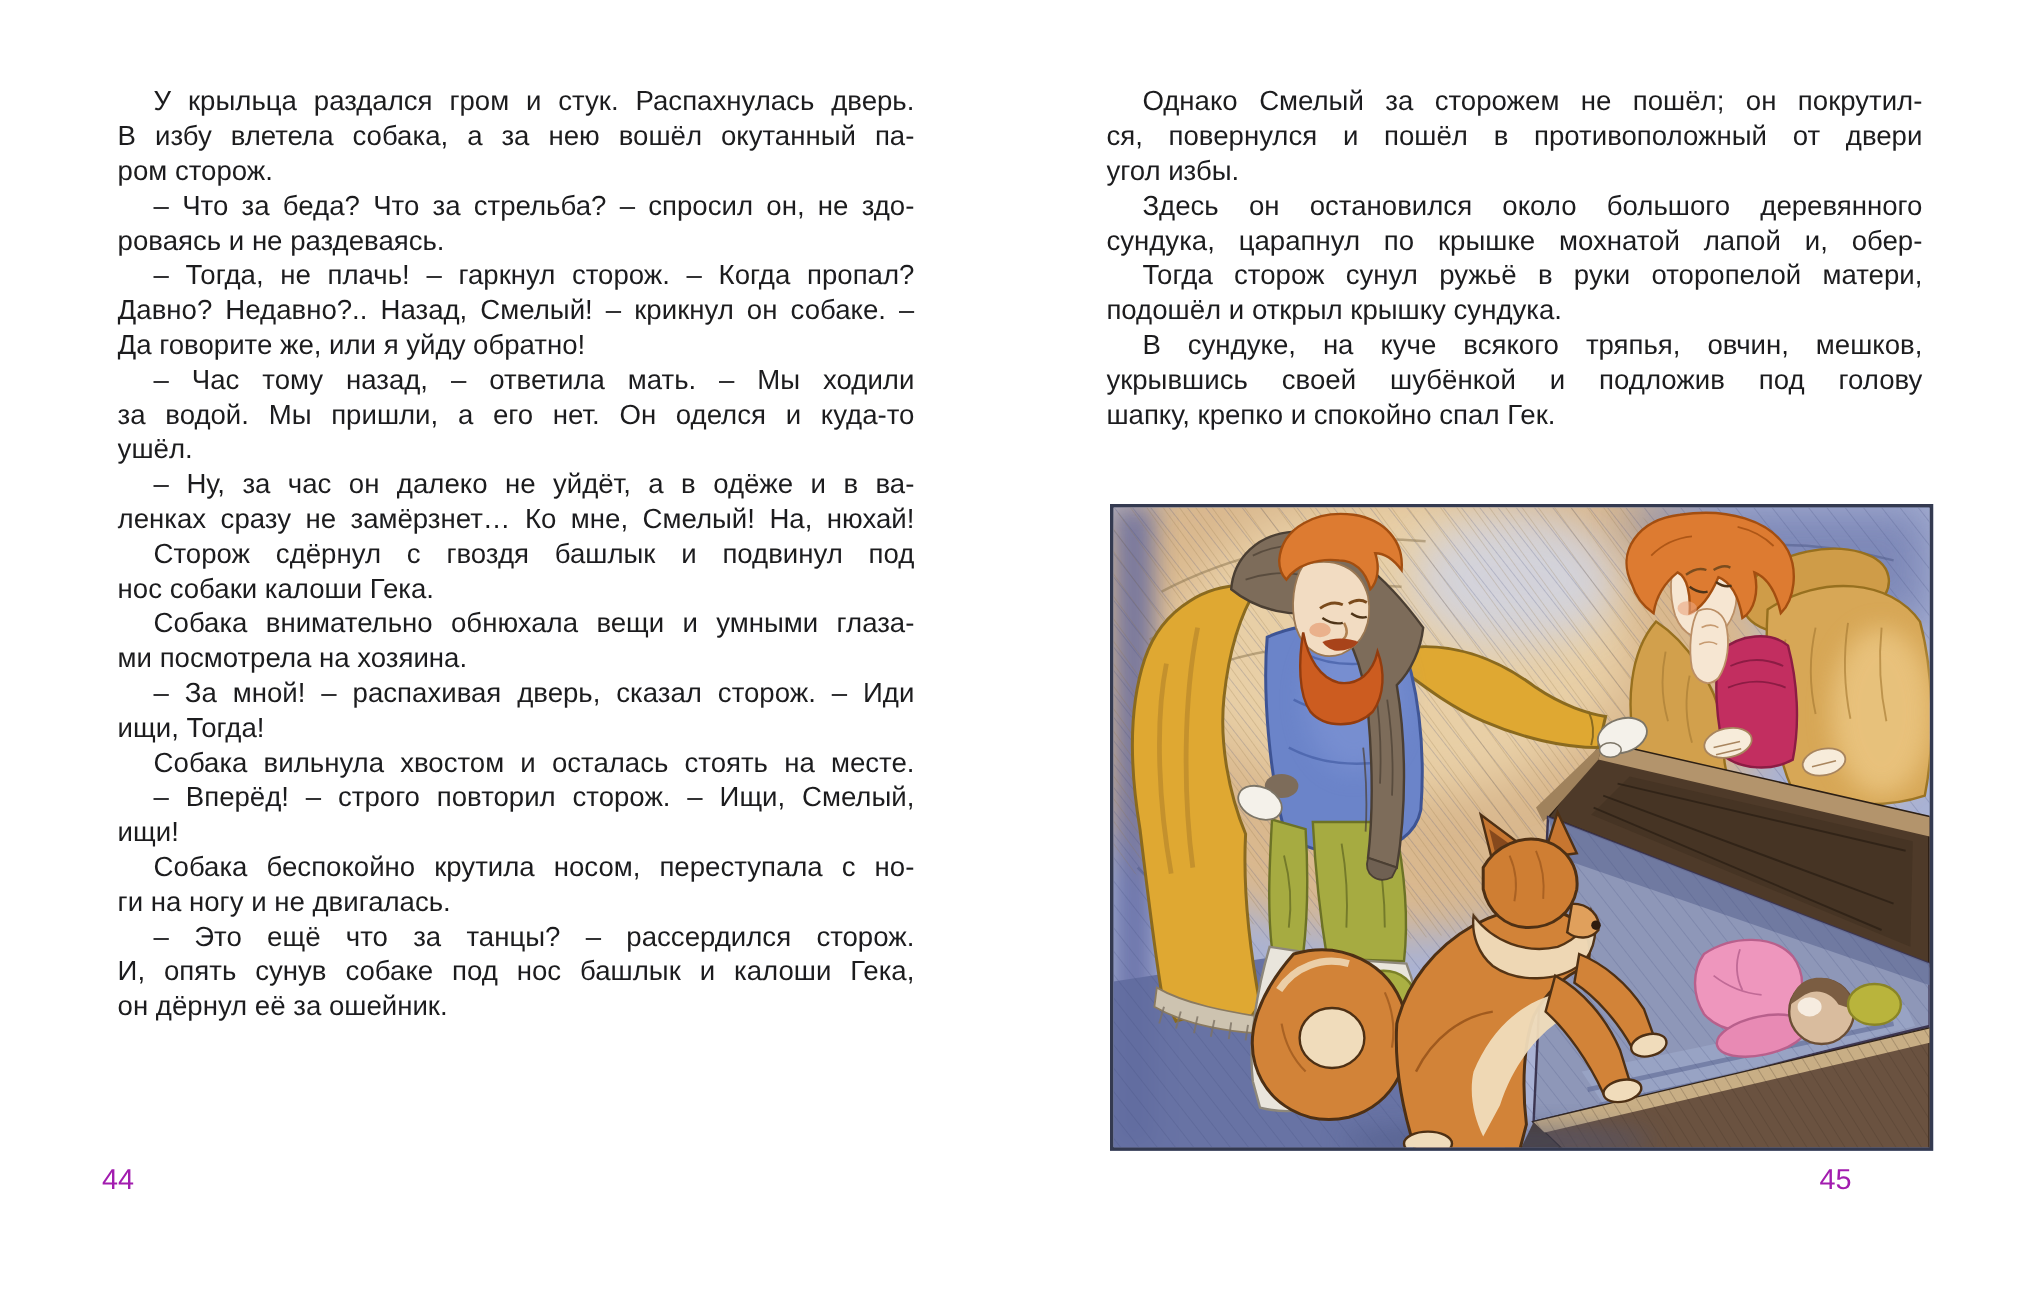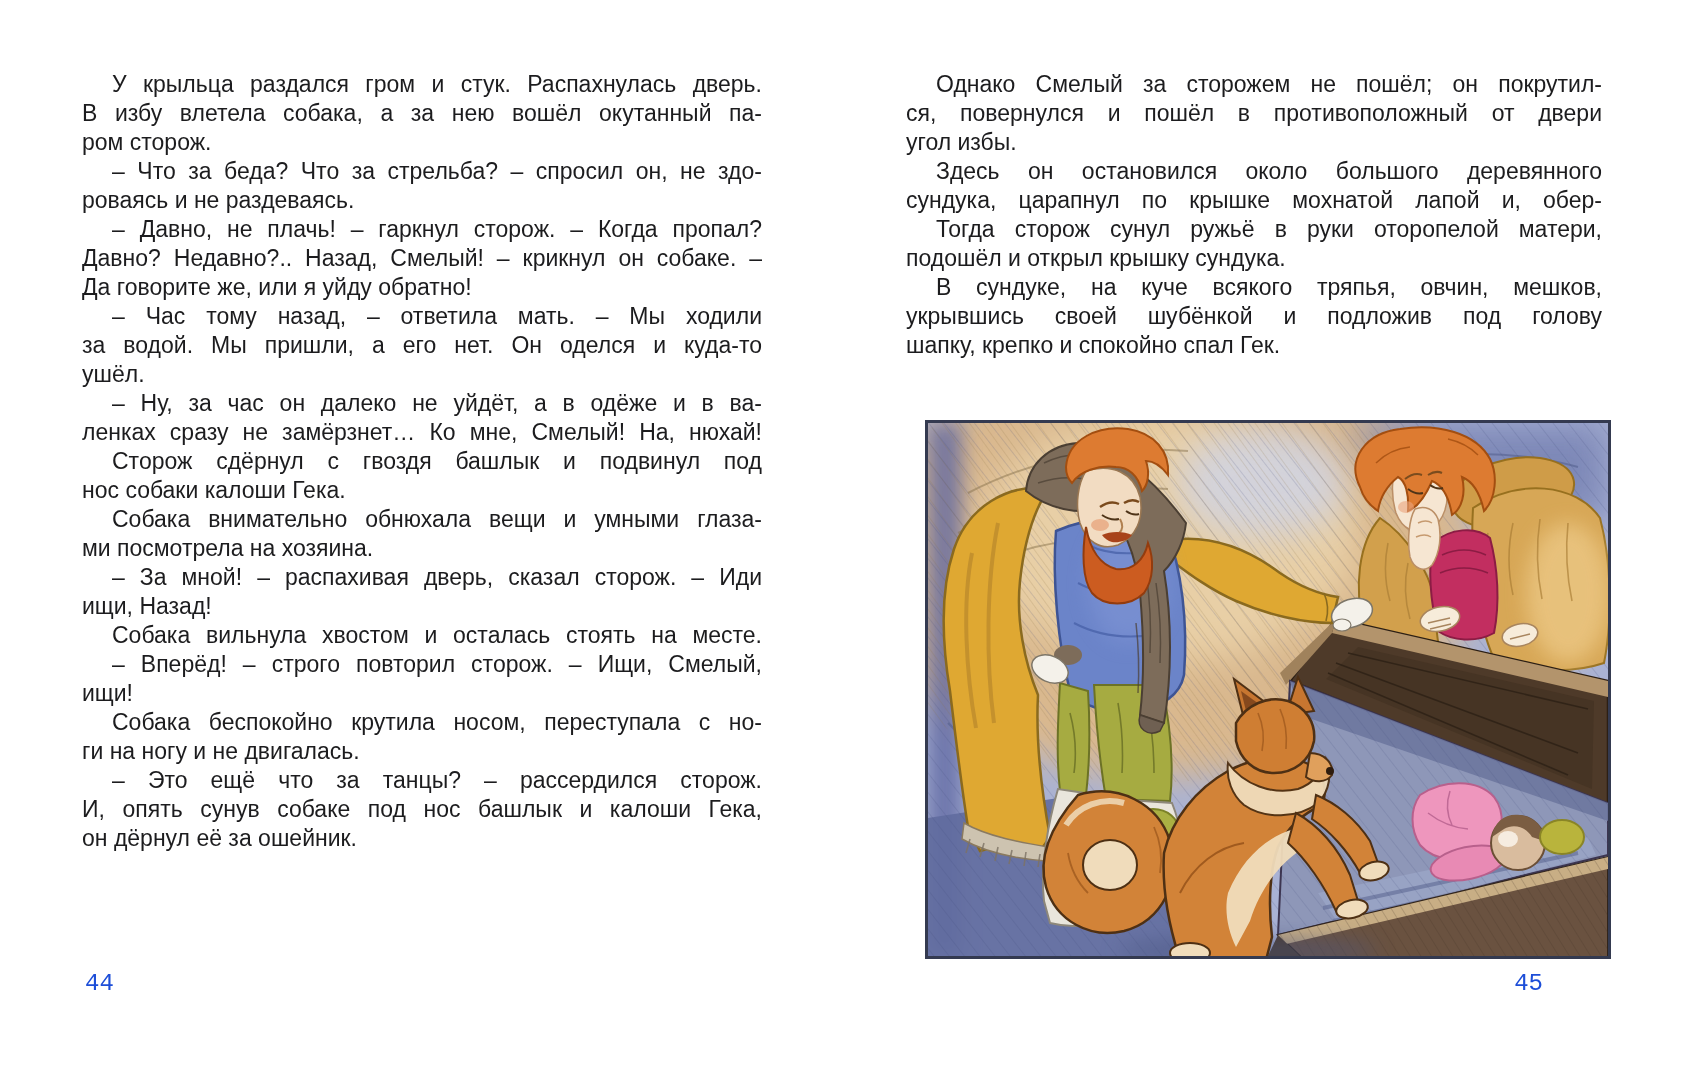--- a/index.html
+++ b/index.html
@@ -3,24 +3,24 @@
 <meta charset="utf-8">
 <title>Book spread</title>
 <style>
   html,body{margin:0;padding:0;background:#ffffff;}
   body{width:1688px;height:1080px;position:relative;overflow:hidden;
        font-family:"Liberation Sans","DejaVu Sans",sans-serif;color:#1c1c1e;}
   .text-col{position:absolute;top:70px;font-size:23px;line-height:29px;}
   #left-col{left:82px;width:680px;}
   #right-col{left:906px;width:696px;}
   .para{margin:0;}
-  .line{height:29px;overflow:hidden;}
+  .line{height:29px;overflow:hidden;margin-left:16px;}
   .line.justify{text-align:justify;text-align-last:justify;}
   .line.indent{text-indent:30px;}
-  .page-num{position:absolute;top:970px;font-size:24px;color:#1d4ed8;font-family:Liberation Mono, monospace;}
+  .page-num{position:absolute;top:970px;font-size:24px;color:#a21caf;}
   #page-num-left{left:85px;}
   #page-num-right{left:1433px;width:110px;text-align:right;}
   #illustration{position:absolute;left:925px;top:420px;width:680px;height:533px;
                 border:3px solid #343a50;box-sizing:content-box;background:#a9b2d4;}
   #illustration svg{display:block;width:100%;height:100%;}
 </style>
 </head>
 <body>
 
 <div>
@@ -29,21 +29,21 @@
       <div class="para">
         <div class="line justify indent">У крыльца раздался гром и стук. Распахнулась дверь.</div>
         <div class="line justify">В избу влетела собака, а за нею вошёл окутанный па-</div>
         <div class="line">ром сторож.</div>
       </div>
       <div class="para">
         <div class="line justify indent">– Что за беда? Что за стрельба? – спросил он, не здо-</div>
         <div class="line">роваясь и не раздеваясь.</div>
       </div>
       <div class="para">
-        <div class="line justify indent">– Давно, не плачь! – гаркнул сторож. – Когда пропал?</div>
+        <div class="line justify indent">– Тогда, не плачь! – гаркнул сторож. – Когда пропал?</div>
         <div class="line justify">Давно? Недавно?.. Назад, Смелый! – крикнул он собаке. –</div>
         <div class="line">Да говорите же, или я уйду обратно!</div>
       </div>
       <div class="para">
         <div class="line justify indent">– Час тому назад, – ответила мать. – Мы ходили</div>
         <div class="line justify">за водой. Мы пришли, а его нет. Он оделся и куда-то</div>
         <div class="line">ушёл.</div>
       </div>
       <div class="para">
         <div class="line justify indent">– Ну, за час он далеко не уйдёт, а в одёже и в ва-</div>
@@ -52,21 +52,21 @@
       <div class="para">
         <div class="line justify indent">Сторож сдёрнул с гвоздя башлык и подвинул под</div>
         <div class="line">нос собаки калоши Гека.</div>
       </div>
       <div class="para">
         <div class="line justify indent">Собака внимательно обнюхала вещи и умными глаза-</div>
         <div class="line">ми посмотрела на хозяина.</div>
       </div>
       <div class="para">
         <div class="line justify indent">– За мной! – распахивая дверь, сказал сторож. – Иди</div>
-        <div class="line">ищи, Назад!</div>
+        <div class="line">ищи, Тогда!</div>
       </div>
       <div class="para">
         <div class="line justify indent">Собака вильнула хвостом и осталась стоять на месте.</div>
       </div>
       <div class="para">
         <div class="line justify indent">– Вперёд! – строго повторил сторож. – Ищи, Смелый,</div>
         <div class="line">ищи!</div>
       </div>
       <div class="para">
         <div class="line justify indent">Собака беспокойно крутила носом, переступала с но-</div>

